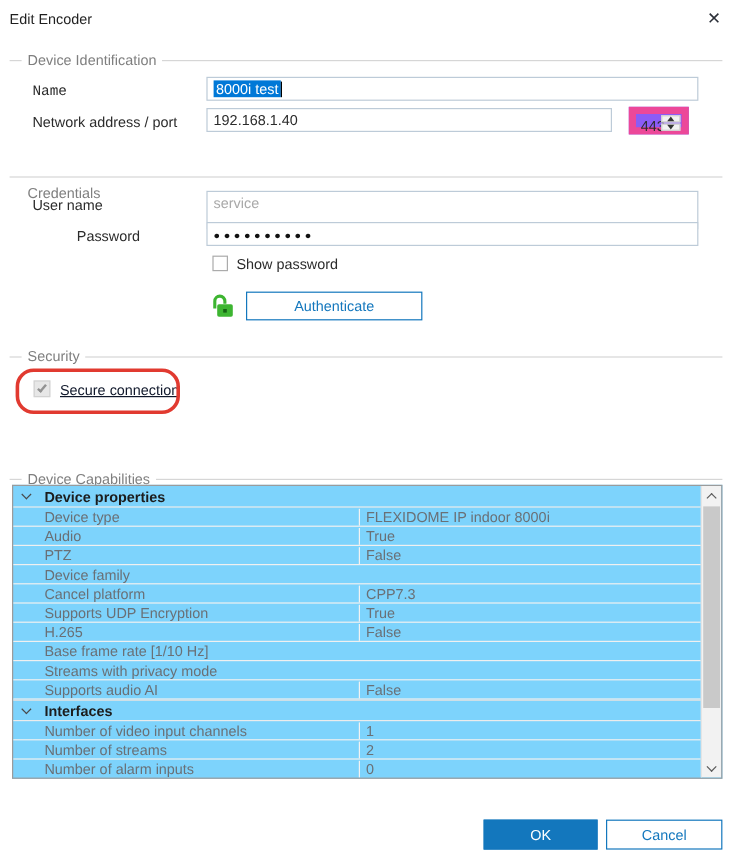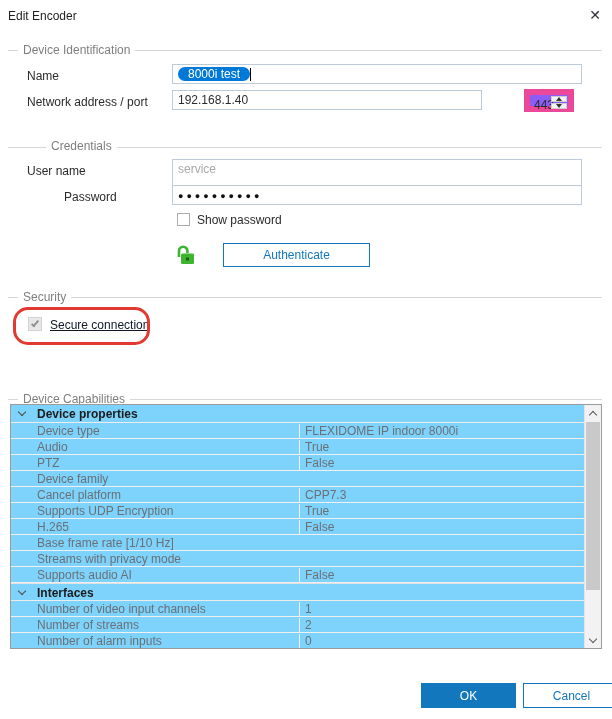--- a/index.html
+++ b/index.html
@@ -16,21 +16,21 @@
 
   
   .group-line { left:8px; width:594px; border-top:1px solid #d6d6d6; }
   .legend { background:#fff; padding:0 5px; color:#7f7f7f; transform:translateY(-50%); }
 
   
   .field-label { color:#2b2b2b; }
   .tbox { border:1px solid #bdcbd8; background:#fff; padding:2px 5px; line-height:15px;
           overflow:hidden; white-space:nowrap; }
   .placeholder { color:#a9a9a9; }
-  .selection { background:var(--selection); color:#fff; padding:0 10px;border-radius:7px; }
+  .selection { background:var(--selection); color:#fff; padding:0 2px; }
   .caret { display:inline-block; width:1px; height:13px; background:#000; vertical-align:text-bottom; }
   .pw { font-size:9px; letter-spacing:3px; color:#111; line-height:15px; }
 
   
   .updown { border:6px solid #ec4899; background:#8b5cf6; }
   .updown .val { position:absolute; left:4px; top:3px; }
   .spin { position:absolute; right:1px; top:1px; bottom:1px; width:16px; display:flex; flex-direction:column; gap:1px; }
   .spin-btn { flex:1; background:#f2f2f2; border:1px solid #cfcfcf; display:flex; align-items:center; justify-content:center; cursor:pointer; }
   .tri-up   { width:0; height:0; border-left:3px solid transparent; border-right:3px solid transparent; border-bottom:4px solid #333; }
   .tri-down { width:0; height:0; border-left:3px solid transparent; border-right:3px solid transparent; border-top:4px solid #333; }
@@ -40,21 +40,21 @@
   .cb-disabled { width:14px; height:14px; background:#e7e7e7; border:1px solid #d2d2d2; }
   .check-gray { display:block; width:4px; height:8px; border-right:2px solid #929292;
                 border-bottom:2px solid #929292; transform:rotate(40deg); margin:1px auto 0; }
   .dim-label { color:#0f172a;text-decoration:underline; }
 
   
   .btn-outline { background:#fff; border:1px solid var(--accent); color:var(--accent);
                  text-align:center; cursor:pointer; }
   .btn-solid   { background:var(--accent); border:1px solid var(--accent); color:#fff;
                  text-align:center; cursor:pointer; }
-  .btn-outline, .btn-solid { display:flex; align-items:center; justify-content:center;margin-left:18px; }
+  .btn-outline, .btn-solid { display:flex; align-items:center; justify-content:center; }
 
   
   .annotation { border:3px solid var(--annotation); border-radius:15px; pointer-events:none; }
 
   
   .cap-table { left:10px; top:404px; width:592px; height:245px; border:1px solid #9b9b9b;
                background:#7dd3fc; overflow:hidden; }
   .cap-rows { position:absolute; left:0; top:0; right:17px; bottom:0; overflow:hidden; }
   .trow { position:relative; height:16px; border-bottom:1px solid #f0f0f0; cursor:default;
           color:#6a7076; }
@@ -80,40 +80,40 @@
 <body>
 
 <div class="dialog">
 
   <div class="abs win-title">Edit Encoder</div>
   <div class="abs close-btn">✕</div>
 
   <div class="abs group-line" style="top:50px;"></div>
   <div class="abs legend" style="left:18px; top:50px;">Device Identification</div>
 
-  <div class="abs field-label" style="left:27px; top:69px;">Name</div>
+  <div class="abs field-label" style="left:27px; top:69px;font-family:Liberation Mono, monospace;">Name</div>
   <div class="abs tbox" style="left:172px; top:64px; width:410px; height:20px;"><span class="selection">8000i test</span><span class="caret"></span></div>
 
   <div class="abs field-label" style="left:27px; top:95px;">Network address / port</div>
-  <div class="abs tbox" style="left:172px; top:90px; width:310px; height:20px;"><span>192.168.1.40</span></div>
+  <div class="abs tbox" style="left:172px; top:90px; width:338px; height:20px;"><span>192.168.1.40</span></div>
 
   <div class="abs updown" style="left:524px; top:89px; width:50px; height:23px;">
     <span class="val">443</span>
     <span class="spin">
       <span class="spin-btn">
           <span class="tri-up"></span>
         </span>
       <span class="spin-btn">
           <span class="tri-down"></span>
         </span>
     </span>
   </div>
 
   <div class="abs group-line" style="top:147px;"></div>
-  <div class="abs legend" style="left:18px; top:146px;margin-left:28px;">Credentials</div>
+  <div class="abs legend" style="left:18px; top:161px;">Credentials</div>
 
   <div class="abs field-label" style="left:27px; top:164px;">User name</div>
   <div class="abs tbox" style="left:172px; top:159px; width:410px; height:32px;"><span class="placeholder">service</span></div>
 
   <div class="abs field-label" style="left:27px; top:190px;margin-left:37px;">Password</div>
   <div class="abs tbox" style="left:172px; top:185px; width:410px; height:20px;"><span class="pw">●●●●●●●●●●</span></div>
 
   <div class="abs cb" style="left:177px; top:213px;"></div>
   <div class="abs field-label" style="left:197px; top:213px;">Show password</div>
 

